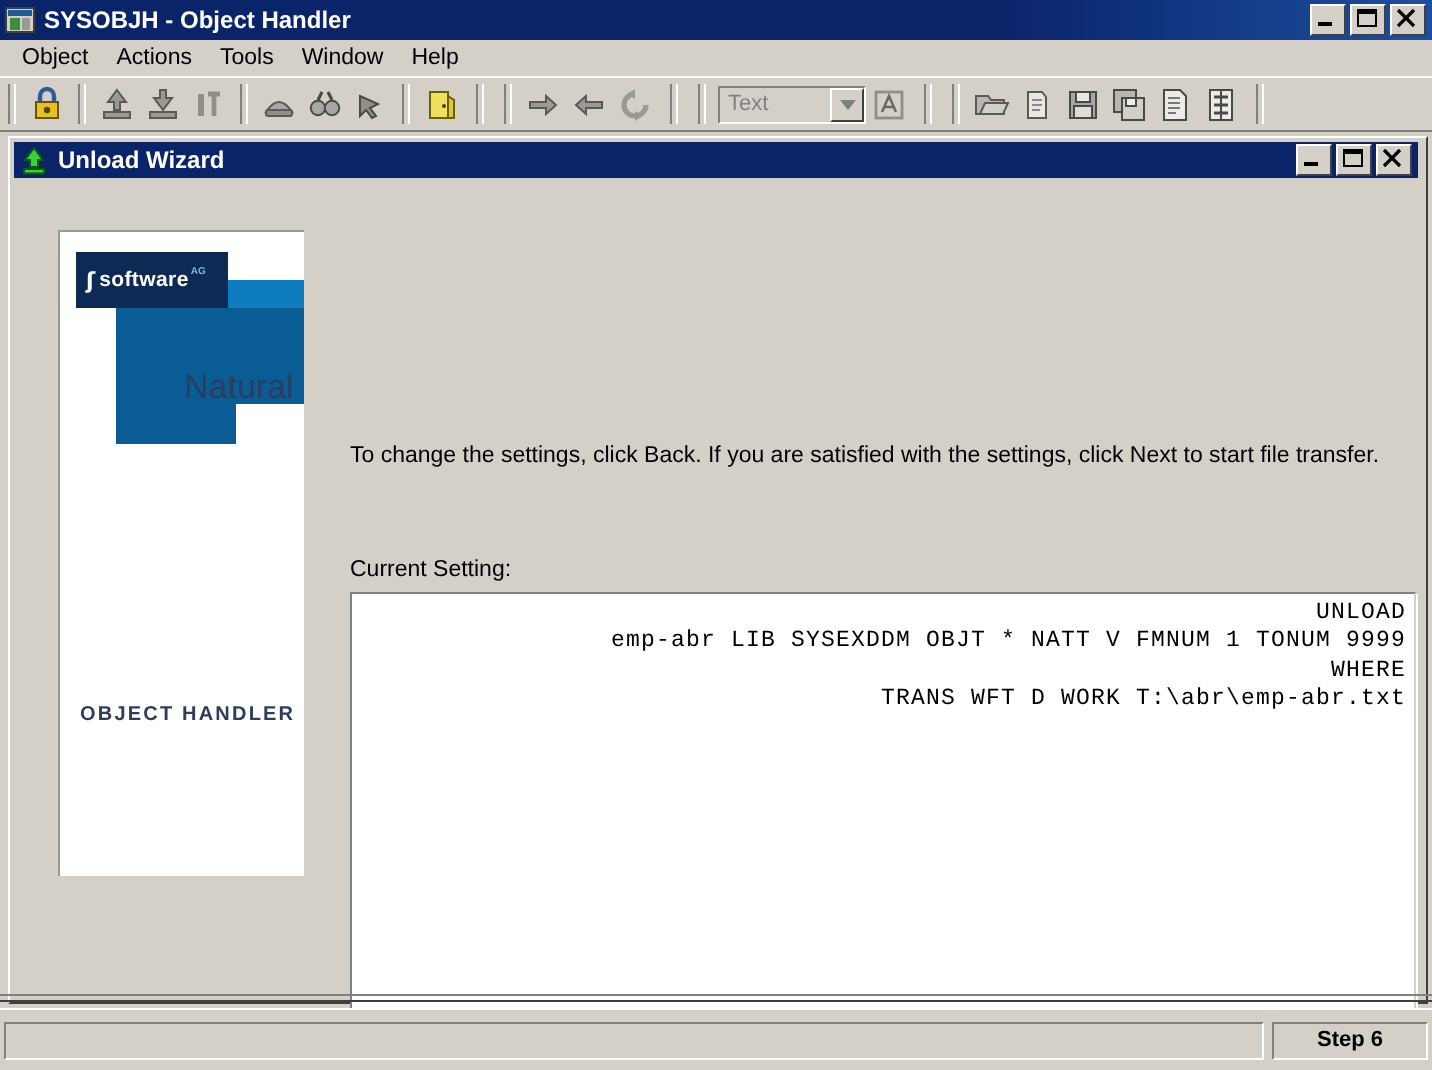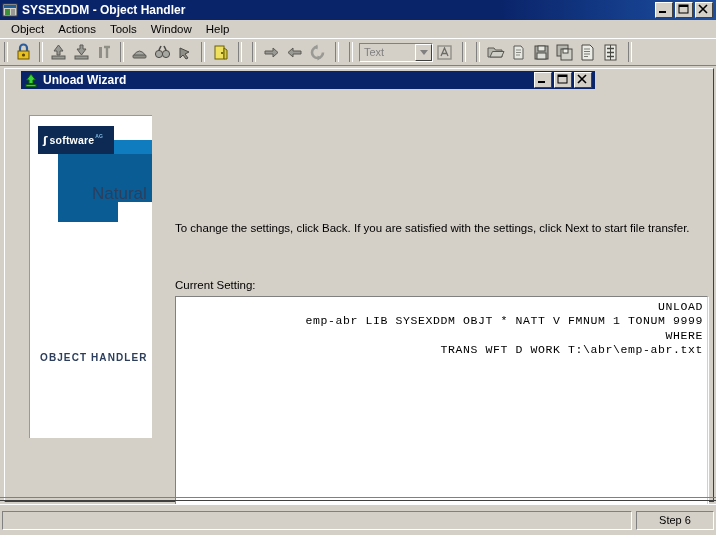--- a/index.html
+++ b/index.html
@@ -43,21 +43,21 @@
   .tbi svg{display:block;}
   .combo{width:72px;height:17px;background:#d4d0c8;display:flex;align-items:center;margin-left:2px;
          border-top:1px solid #808080;border-left:1px solid #808080;border-right:1px solid #fff;border-bottom:1px solid #fff;justify-content:flex-end;}
   .combo .ctext{flex:1;padding-left:4px;color:#808080;font-size:11px;}
   .combo .carrow{width:15px;height:15px;background:#d4d0c8;border-top:1px solid #fff;border-left:1px solid #fff;border-right:1px solid #404040;border-bottom:1px solid #404040;
         display:flex;align-items:center;justify-content:center;}
 
   
   #wizard{position:absolute;left:4px;top:68px;width:708px;height:432px;background:#d4d0c8;
           border-top:1px solid #fff;border-left:1px solid #fff;border-right:1px solid #404040;border-bottom:1px solid #404040;}
-  #wizard .titlebar{position:absolute;left:16px;top:2px;width:574px;height:18px;}
+  #wizard .titlebar{position:absolute;left:2px;top:2px;width:702px;height:18px;}
   .wiz-body{position:absolute;left:2px;top:22px;width:702px;height:406px;background:#d4d0c8;}
 
   
   .banner{position:absolute;left:22px;top:24px;width:122px;height:322px;background:#fff;
           border-left:1px solid #9a9a94;border-top:1px solid #9a9a94;}
   .blk{position:absolute;}
   .logo-dark{left:8px;top:10px;width:76px;height:28px;background:#0c2a54;display:flex;align-items:center;}
   .logo-dark .sg{color:#fff;font-weight:bold;font-size:11px;margin-left:5px;font-family:"DejaVu Sans",sans-serif;}
   .logo-dark .sw{color:#fff;font-weight:bold;font-size:10.5px;margin-left:2px;letter-spacing:.2px;}
   .logo-dark .ag{color:#7fb8e0;font-weight:bold;font-size:5px;margin-left:1px;align-self:flex-start;margin-top:7px;}
@@ -75,21 +75,21 @@
          border-top:1px solid #808080;border-left:1px solid #808080;border-right:1px solid #d4d0c8;border-bottom:1px solid #d4d0c8;
          box-shadow:1px 1px 0 0 #fff;overflow:hidden;}
   .csbox pre{margin:0;padding:3px 4px;font-family:"Liberation Mono","DejaVu Sans Mono",monospace;
              font-size:11.5px;line-height:14.4px;color:#000;white-space:pre;letter-spacing:.6px;text-align:right;}
 
   
   .wsep{position:absolute;left:18px;top:437px;width:679px;height:2px;border-top:1px solid #808080;border-bottom:1px solid #fff;}
 
   
   .statusbar{position:absolute;left:0;top:504px;width:716px;height:31px;background:#d4d0c8;
-             border-top:1px solid #fff;display:flex;align-items:center;padding:0 2px;box-sizing:border-box;}
+             border-top:1px solid #fff;display:flex;align-items:center;padding:0 2px;box-sizing:border-box;font-weight:bold;}
   .sb-pane{height:19px;background:#d4d0c8;
            border-top:1px solid #808080;border-left:1px solid #808080;border-right:1px solid #fff;border-bottom:1px solid #fff;
            display:flex;align-items:center;box-sizing:border-box;font-size:11px;}
   .sb-main{flex:1;margin-right:4px;}
   .sb-step{width:78px;justify-content:center;}
   .mdi-edge{position:absolute;left:0;top:497px;width:716px;height:2px;border-top:1px solid #808080;border-bottom:1px solid #404040;}
 </style>
 </head>
 <body>
 
@@ -97,21 +97,21 @@
 
   <div class="titlebar">
     <div class="tb-icon">
       <svg width="16" height="16" viewBox="0 0 16 16">
         <rect x="1" y="2" width="14" height="12" fill="#d4d0c8" stroke="#404040"></rect>
         <rect x="2" y="3" width="12" height="3" fill="#1b5e9b"></rect>
         <rect x="3" y="7" width="5" height="6" fill="#3a8f3a"></rect>
         <rect x="9" y="7" width="4" height="6" fill="#9a9a94"></rect>
       </svg>
     </div>
-    <div class="tb-title">SYSEXDDM - Object Handler</div>
+    <div class="tb-title">SYSOBJH - Object Handler</div>
     <div class="tb-btns">
       <div class="tb-btn">
         <svg width="14" height="12">
             <rect x="3" y="8" width="7" height="2" fill="#000"></rect>
           </svg>
       </div>
       <div class="tb-btn">
         <svg width="14" height="12">
             <rect x="3" y="2" width="9" height="8" fill="none" stroke="#000" stroke-width="1"></rect>
             <rect x="3" y="2" width="9" height="2" fill="#000"></rect>

